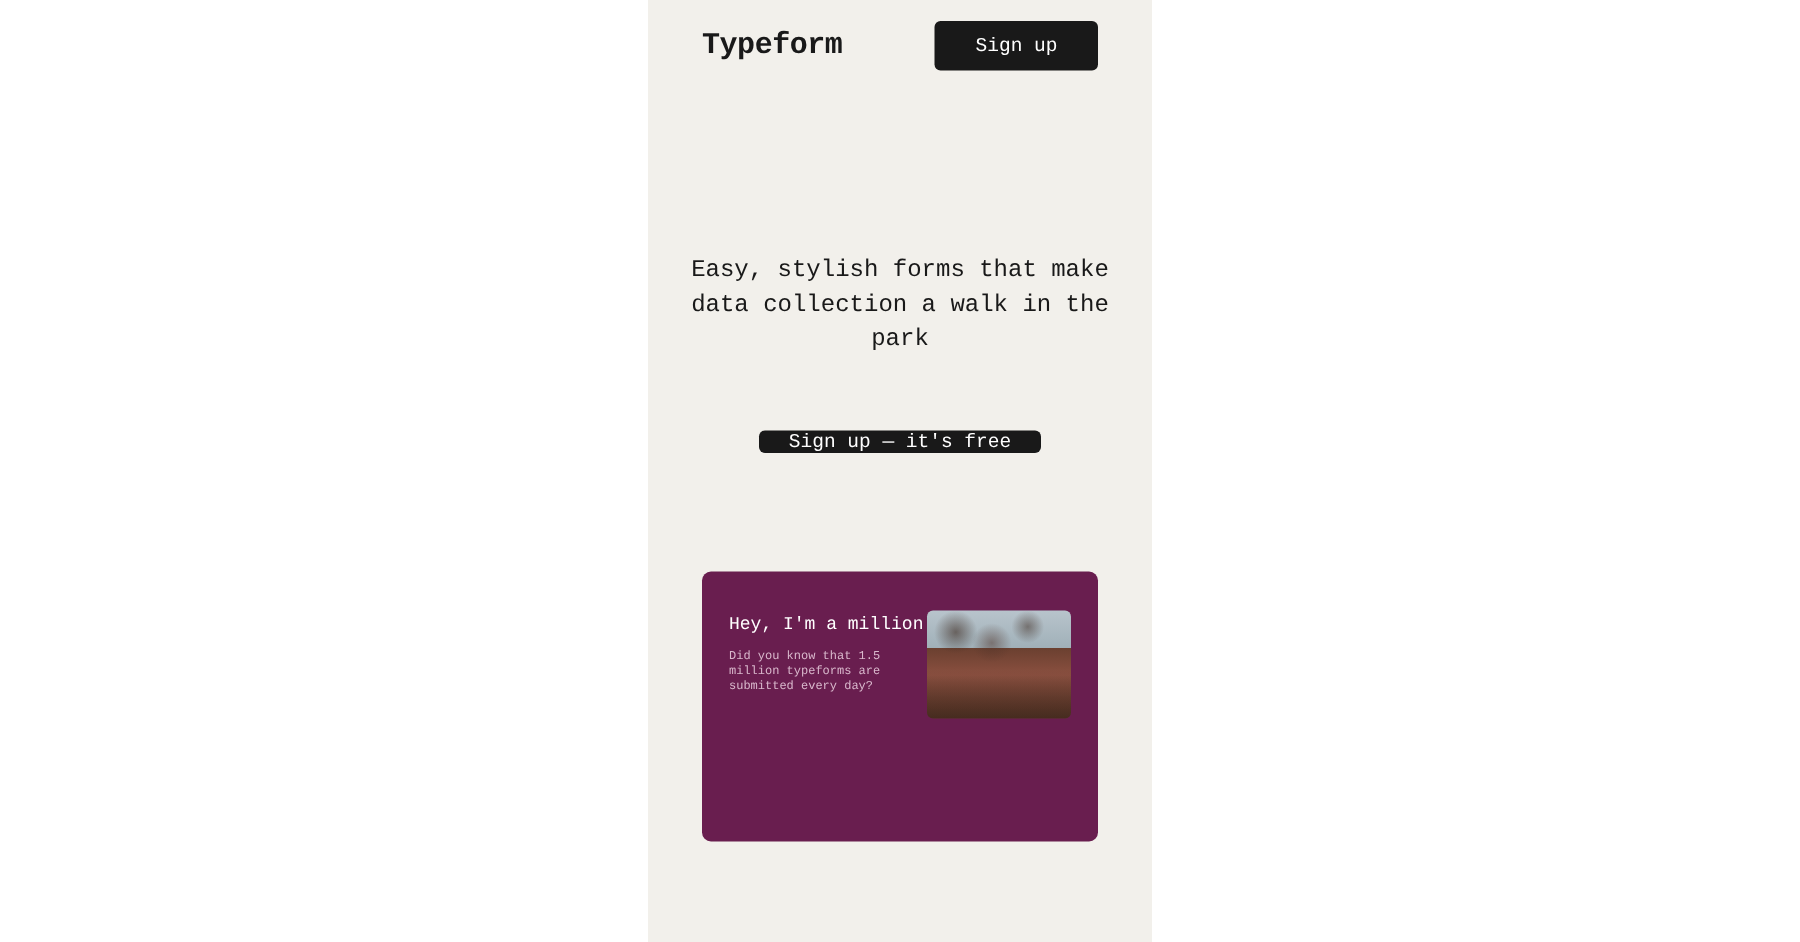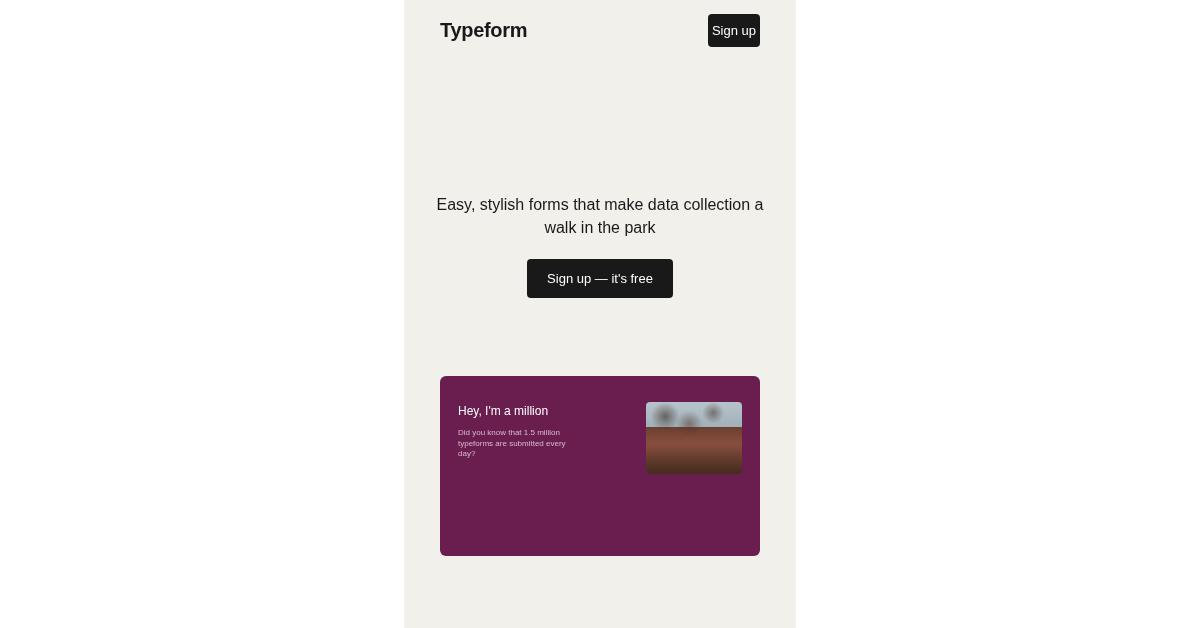--- a/index.html
+++ b/index.html
@@ -10,71 +10,72 @@
     body {
       font-family: -apple-system, BlinkMacSystemFont, 'Segoe UI', Helvetica, Arial, sans-serif;
       background: #ffffff;
       width: 1200px;
       height: 628px;
       overflow: hidden;
       display: flex;
       justify-content: center;
     }
     .viewport {
-      width: 392px;
+      width: 336px;
       background: #f2f0eb;
       position: relative;
       overflow: hidden;
+      font-family: Liberation Mono, monospace;
     }
     .header {
       display: flex;
       justify-content: space-between;
       align-items: center;
       padding: 14px 36px;
     }
     .logo {
       font-size: 20px;
       font-weight: 700;
       color: #191919;
       letter-spacing: -0.3px;
     }
     .signup-btn-header {
       background: #191919;
       color: #ffffff;
       border: none;
-      padding: 9px 4px;
+      padding: 9px 27px;
       font-size: 13px;
       border-radius: 4px;
       cursor: pointer;
       font-family: inherit;
     }
     .hero {
       text-align: center;
       padding: 64px 20px 0 20px;
     }
     .hero-title {
       font-size: 38px;
       font-weight: 400;
       line-height: 1.12;
       color: #191919;
       letter-spacing: -0.5px;
     }
     .hero-subtitle {
-      margin-top: 68px;
+      margin-top: 44px;
       font-size: 16px;
       font-weight: 400;
       line-height: 1.45;
       color: #191919;
     }
     .cta-btn {
-      margin-top: 20px;
+      margin-top: 48px;
       background: #191919;
       color: #ffffff;
       border: none;
-      padding: 12px 20px;
+      padding: 0 20px;
       font-size: 13px;
       border-radius: 4px;
       cursor: pointer;
       font-family: inherit;
     }
     .card-frame {
       margin: 78px 36px 0 36px;
       background: #691e4f;
       border-radius: 6px;
       padding: 28px 18px 18px 18px;

